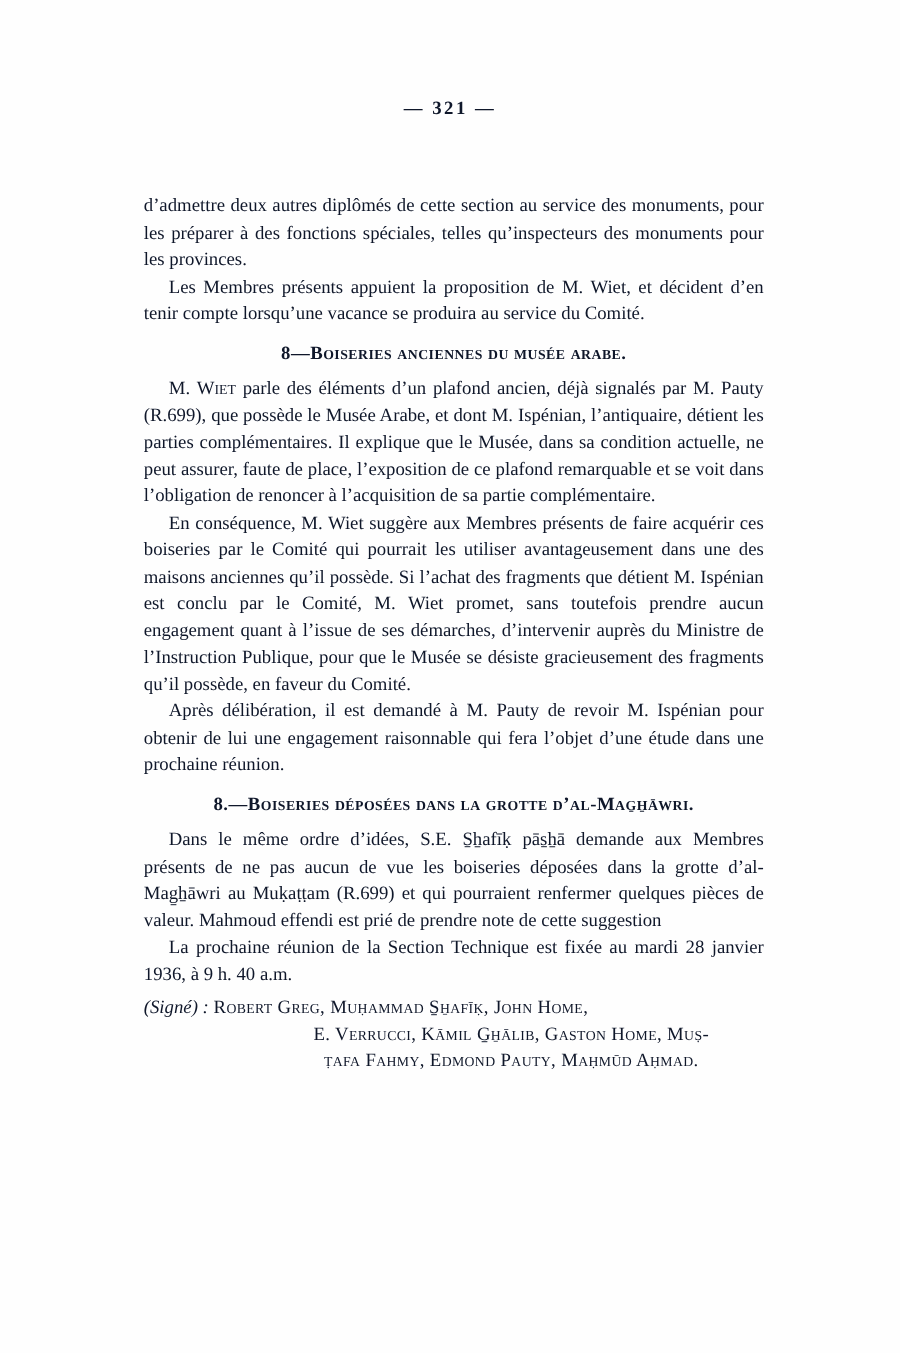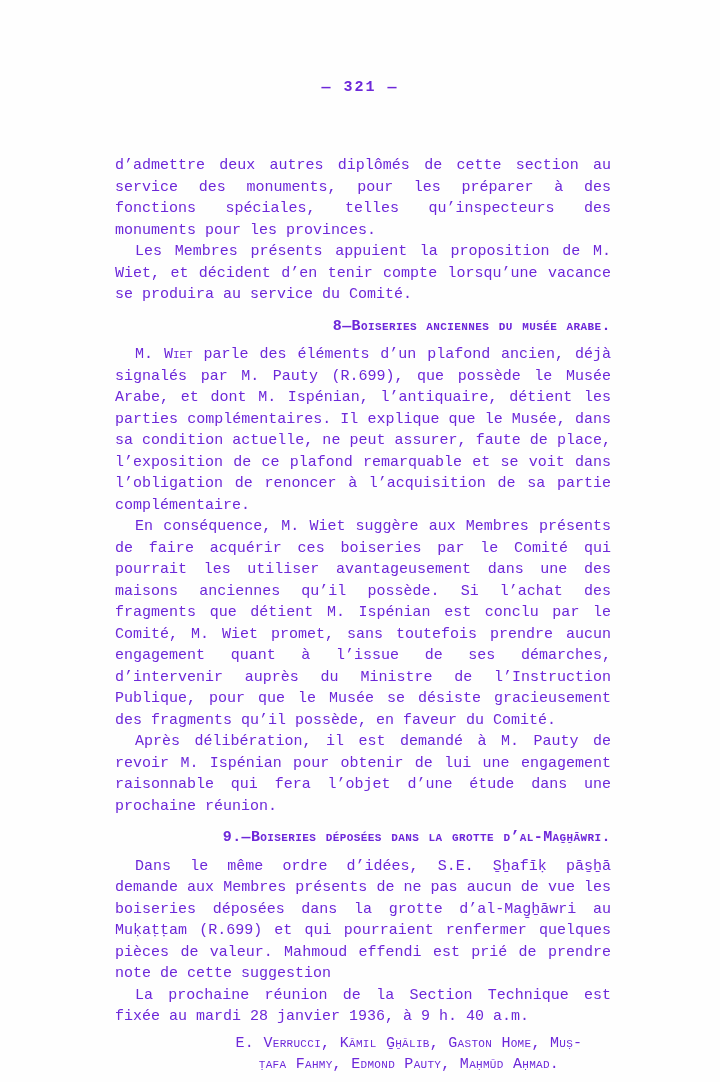--- a/index.html
+++ b/index.html
@@ -6,22 +6,22 @@
     margin: 0;
     padding: 0;
     background: #ffffff;
   }
   .page {
     position: relative;
     width: 720px;
     height: 1082px;
     background: #fefefe;
     overflow: hidden;
-    font-family: Liberation Mono, monospace;
-    color: #6d28d9;
+    font-family: Liberation Serif, serif;
+    color: #0f172a;
     -webkit-font-smoothing: antialiased;
   }
   .page-number {
     position: absolute;
     top: 79px;
     left: 0;
     width: 100%;
     text-align: center;
     font-size: 15px;
     letter-spacing: 2px;
@@ -42,21 +42,21 @@
   }
   p.no-indent {
     text-indent: 0;
     margin-top: 32px;
   }
   .heading {
     font-size: 15px;
     font-weight: 600;
     font-variant: small-caps;
     letter-spacing: 0.4px;
-    text-align: right;
+    text-align: center;
     margin: 10px 0 7px 0;
   }
   .sc {
     font-variant: small-caps;
   }
   .italic {
     font-style: italic;
   }
   .spaced-top {
     margin-top: 5px;
@@ -91,25 +91,26 @@
     <p class="para">Les Membres présents appuient la proposition de M. Wiet, et décident d’en tenir compte lorsqu’une vacance se produira au service du Comité.</p>
 
     <h2 class="heading">8—Boiseries anciennes du musée arabe.</h2>
 
     <p class="para"><span>M. </span><span class="sc">Wiet</span><span> parle des éléments d’un plafond ancien, déjà signalés par M. Pauty (R.699), que possède le Musée Arabe, et dont M. Ispénian, l’antiquaire, détient les parties complémentaires.  Il explique que le Musée, dans sa condition actuelle, ne peut assurer, faute de place, l’exposition de ce plafond remarquable et se voit dans l’obligation de renoncer à l’acquisition de sa partie complémentaire.</span></p>
 
     <p class="para">En conséquence, M. Wiet suggère aux Membres présents de faire acquérir ces boiseries par le Comité qui pourrait les utiliser avantageusement dans une des maisons anciennes qu’il possède.  Si l’achat des fragments que détient M. Ispénian est conclu par le Comité, M. Wiet promet, sans toutefois prendre aucun engagement quant à l’issue de ses démarches, d’intervenir auprès du Ministre de l’Instruction Publique, pour que le Musée se désiste gracieusement des fragments qu’il possède, en faveur du Comité.</p>
 
     <p class="para">Après délibération, il est demandé à M. Pauty de revoir M. Ispénian pour obtenir de lui une engagement raisonnable qui fera l’objet d’une étude dans une prochaine réunion.</p>
 
-    <h2 class="heading">9.—Boiseries déposées dans la grotte d’al-Mag̱ẖāwri.</h2>
+    <h2 class="heading">8.—Boiseries déposées dans la grotte d’al-Mag̱ẖāwri.</h2>
 
     <p class="para">Dans le même ordre d’idées, S.E. S̱ẖafīḳ pās̱ẖā demande aux Membres présents de ne pas aucun de vue les boiseries déposées dans la grotte d’al-Mag̱ẖāwri au Muḳaṭṭam (R.699) et qui pourraient renfermer quelques pièces de valeur. Mahmoud effendi est prié de prendre note de cette suggestion</p>
 
     <p class="para spaced-top">La prochaine réunion de la Section Technique est fixée au mardi 28 janvier 1936, à 9 h. 40 a.m.</p>
 
     <div class="signature">
+      <p class="sig-line"><span class="italic">(Signé) : </span><span class="sig-names">Robert Greg, Muḥammad S̱ẖafīḳ, John Home,</span></p>
       <p class="sig-line centered sig-names">E. Verrucci, Kāmil G̱ẖālib, Gaston Home, Muṣ-</p>
       <p class="sig-line centered sig-names">ṭafa Fahmy, Edmond Pauty, Maḥmūd Aḥmad.</p>
     </div>
 
   </div>
 </div>
 
 </body></html>

